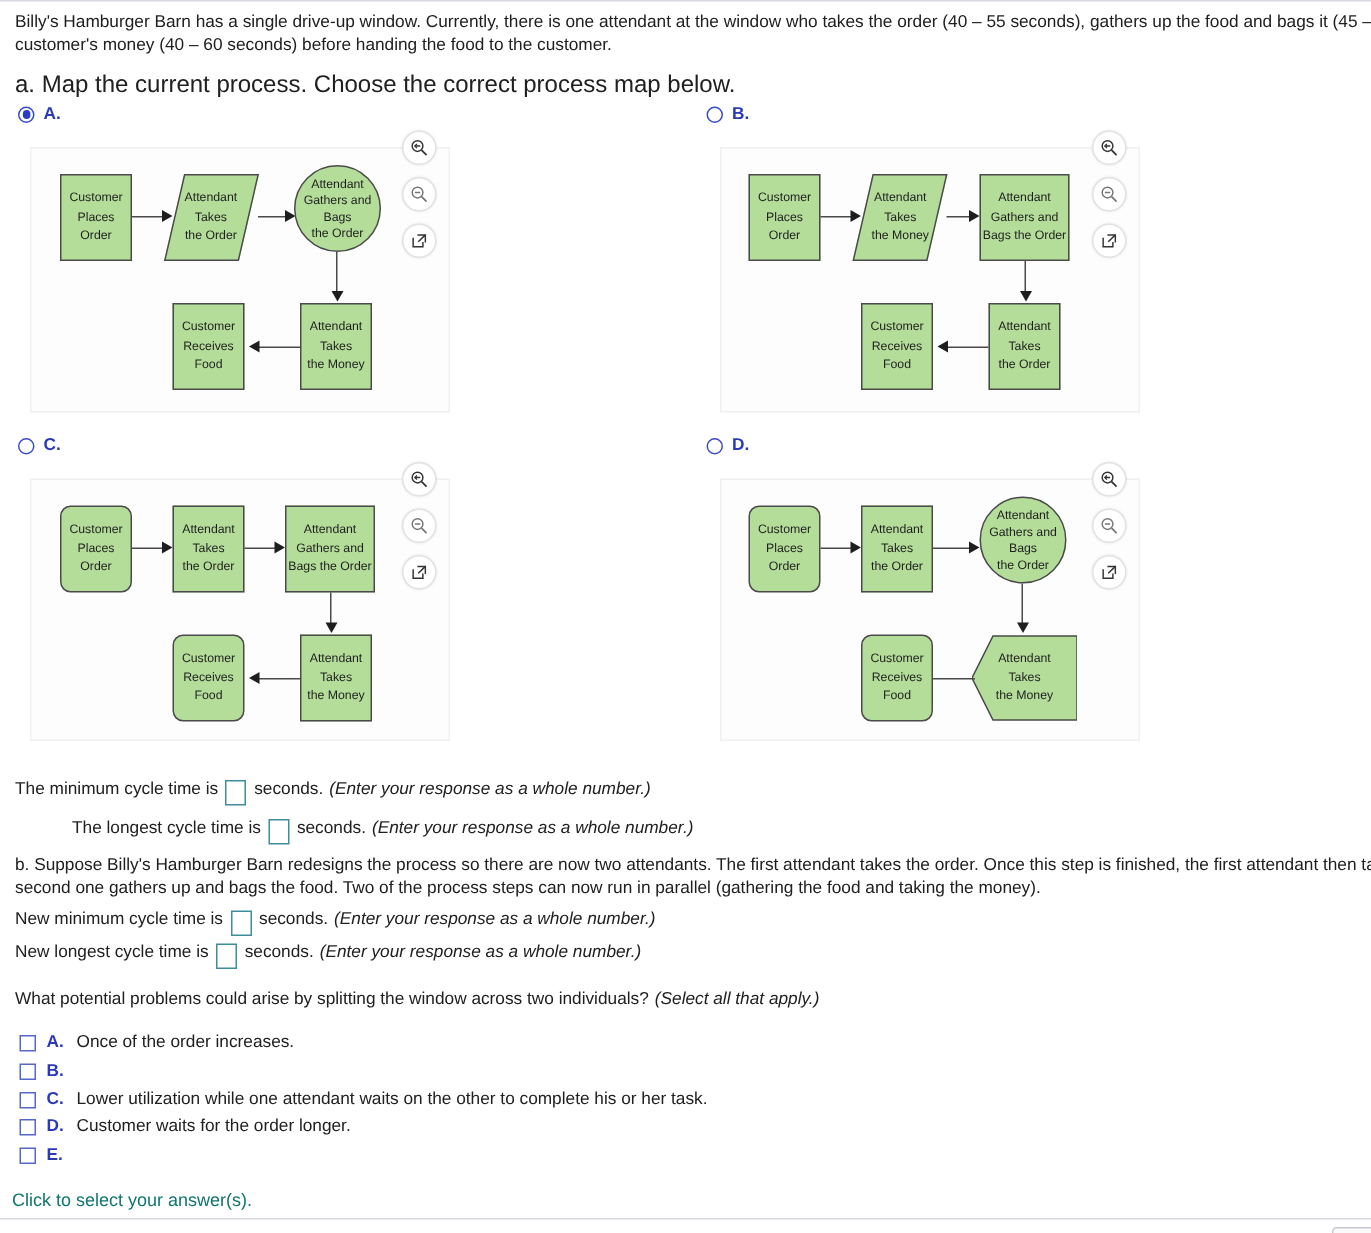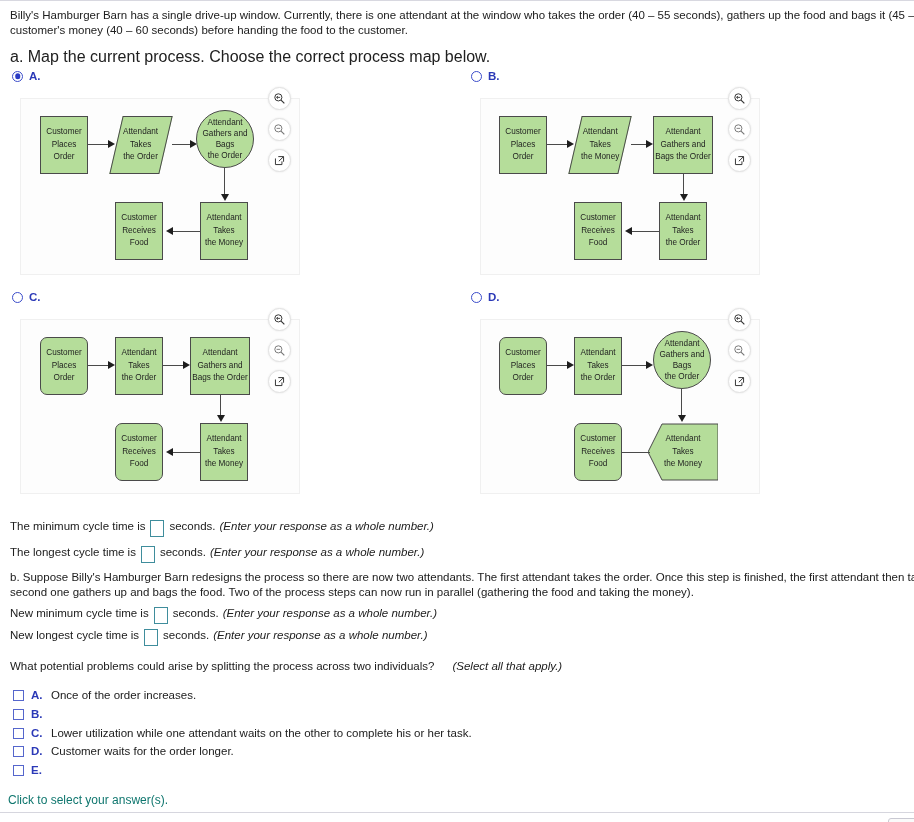--- a/index.html
+++ b/index.html
@@ -398,21 +398,21 @@
   </div>
 </div>
 
 <div class="qline" style="top:520px;">
   <span>The minimum cycle time is</span>
   <span class="ibox"></span>
   <span>seconds.</span>
   <span class="em" style="margin-left:4px;">(Enter your response as a whole number.)</span>
 </div>
 
-<div class="qline" style="top:546px;">
+<div class="qline" style="top:546px;margin-left:38px;">
   <span>The longest cycle time is</span>
   <span class="ibox"></span>
   <span>seconds.</span>
   <span class="em" style="margin-left:4px;">(Enter your response as a whole number.)</span>
 </div>
 
 <div class="para-b" style="top:570px;">b. Suppose Billy's Hamburger Barn redesigns the process so there are now two attendants. The first attendant takes the order. Once this step is finished, the first attendant then takes the money, and the second one gathers up and bags the food. Two of the process steps can now run in parallel (gathering the food and taking the money).</div>
 
 <div class="qline" style="top:607px;">
   <span>New minimum cycle time is</span>
@@ -422,22 +422,22 @@
 </div>
 
 <div class="qline" style="top:629px;">
   <span>New longest cycle time is</span>
   <span class="ibox"></span>
   <span>seconds.</span>
   <span class="em" style="margin-left:4px;">(Enter your response as a whole number.)</span>
 </div>
 
 <div class="qline" style="top:660px;">
-  <span>What potential problems could arise by splitting the process across two individuals?</span>
-  <span class="em" style="margin-left:18px;">(Select all that apply.)</span>
+  <span>What potential problems could arise by splitting the window across two individuals?</span>
+  <span class="em" style="margin-left:4px;">(Select all that apply.)</span>
 </div>
 
 <div class="cbrow" style="top:689px;">
   <span class="cbox"></span>
   <span class="cb-letter">A.</span>
   <span class="cb-text">Once of the order increases.</span>
 </div>
 <div class="cbrow" style="top:708px;">
   <span class="cbox"></span>
   <span class="cb-letter">B.</span>

